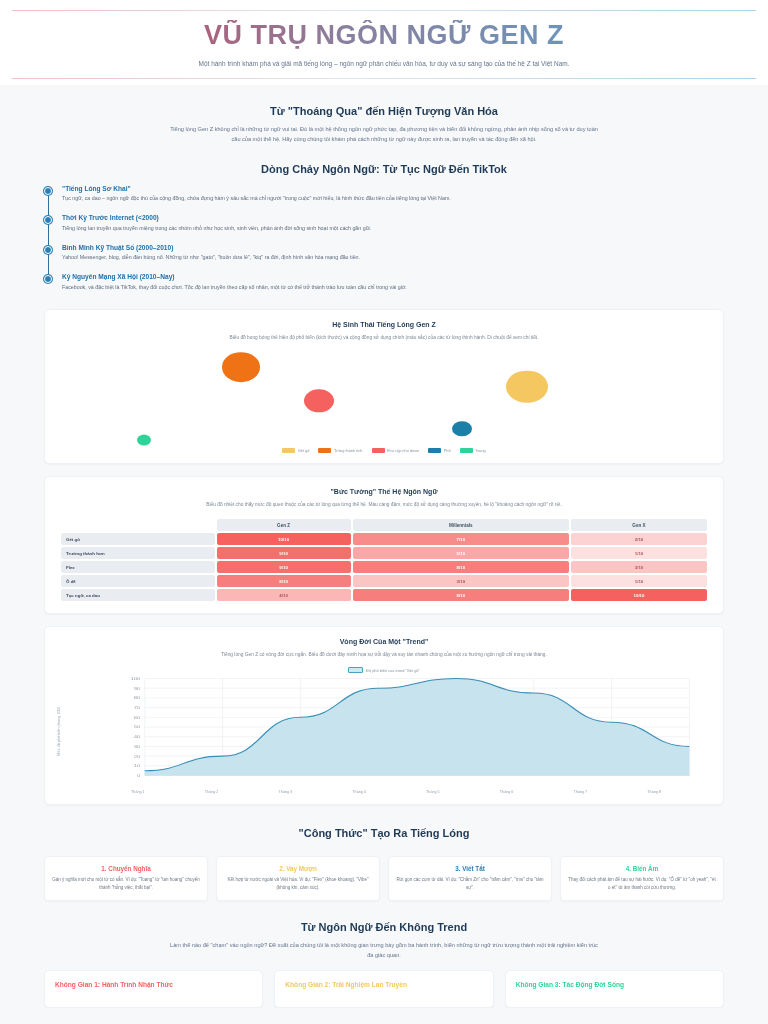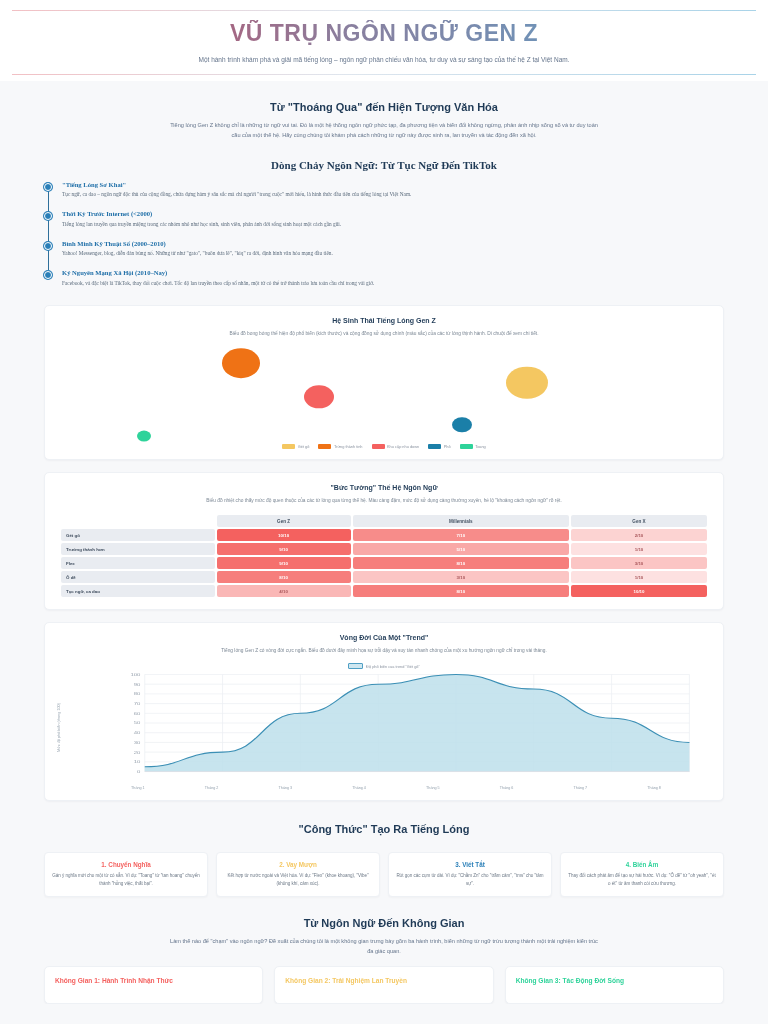--- a/index.html
+++ b/index.html
@@ -19,21 +19,21 @@
   }
   .hero-rule {
     position: absolute;
     left: 12px; right: 12px; top: 10px;
     height: 1px;
     background: linear-gradient(90deg, #f2c0c4 0%, #dfe6ee 45%, #a9d3e8 100%);
   }
   .hero-rule.bottom { top: auto; bottom: 6px; }
   .hero-title {
     text-align: center;
-    font-size: 23px;
+    font-size: 27px;
     font-weight: 800;
     letter-spacing: 0.5px;
     background: linear-gradient(90deg, #b34a63 0%, #b9556e 18%, #8a7f9e 45%, #6f93b8 72%, #6f9fc4 100%);
     -webkit-background-clip: text;
     background-clip: text;
     color: transparent;
     margin-top: 6px;
     margin-bottom: 7px;
   }
   .hero-sub {
@@ -55,21 +55,21 @@
     text-align: center;
     font-size: 5.6px;
     line-height: 1.8;
     color: #64748b;
     max-width: 430px;
     margin: 0 auto;
   }
   .pad { padding: 20px 44px 0 44px; }
 
   
-  .timeline-wrap { padding: 18px 44px 6px 44px; font-family: Liberation Serif, serif; }
+  .timeline-wrap { padding: 18px 44px 6px 44px; }
   .timeline { position: relative; margin-top: 10px; padding-left: 18px; }
   .timeline:before {
     content: "";
     position: absolute;
     left: 3.5px; top: 4px; bottom: 18px;
     width: 1.4px;
     background: #2f6f9a;
   }
   .tl-item { position: relative; margin-bottom: 11px; }
   .tl-dot {
@@ -418,21 +418,21 @@
         <h4 style="color: rgb(42, 127, 184);">3. Viết Tắt</h4>
         <p>Rút gọn các cụm từ dài. Ví dụ: "Chằm Zn" cho "trầm cảm", "tms" cho "tâm sự".</p>
       </div>
       <div class="fcard">
         <h4 style="color: rgb(46, 211, 154);">4. Biến Âm</h4>
         <p>Thay đổi cách phát âm để tạo sự hài hước. Ví dụ: "Ô dề" từ "oh yeah", "ét o ét" từ âm thanh còi cứu thương.</p>
       </div>
     </div>
 
   <div class="pad" style="padding-top:20px;">
-    <h2 class="sec-title">Từ Ngôn Ngữ Đến Không Gian</h2>
+    <h2 class="sec-title">Từ Ngôn Ngữ Đến Không Trend</h2>
     <p class="sec-sub">Làm thế nào để "chạm" vào ngôn ngữ? Đề xuất của chúng tôi là một không gian trưng bày gồm ba hành trình, biến những từ ngữ trừu tượng thành một trải nghiệm kiến trúc đa giác quan.</p>
   </div>
   <div class="space-grid" id="space-grid">
       <div class="scard">
         <h4 style="color: rgb(244, 97, 95);">Không Gian 1: Hành Trình Nhận Thức</h4>
       </div>
       <div class="scard">
         <h4 style="color: rgb(244, 199, 97);">Không Gian 2: Trải Nghiệm Lan Truyền</h4>
       </div>
       <div class="scard">

